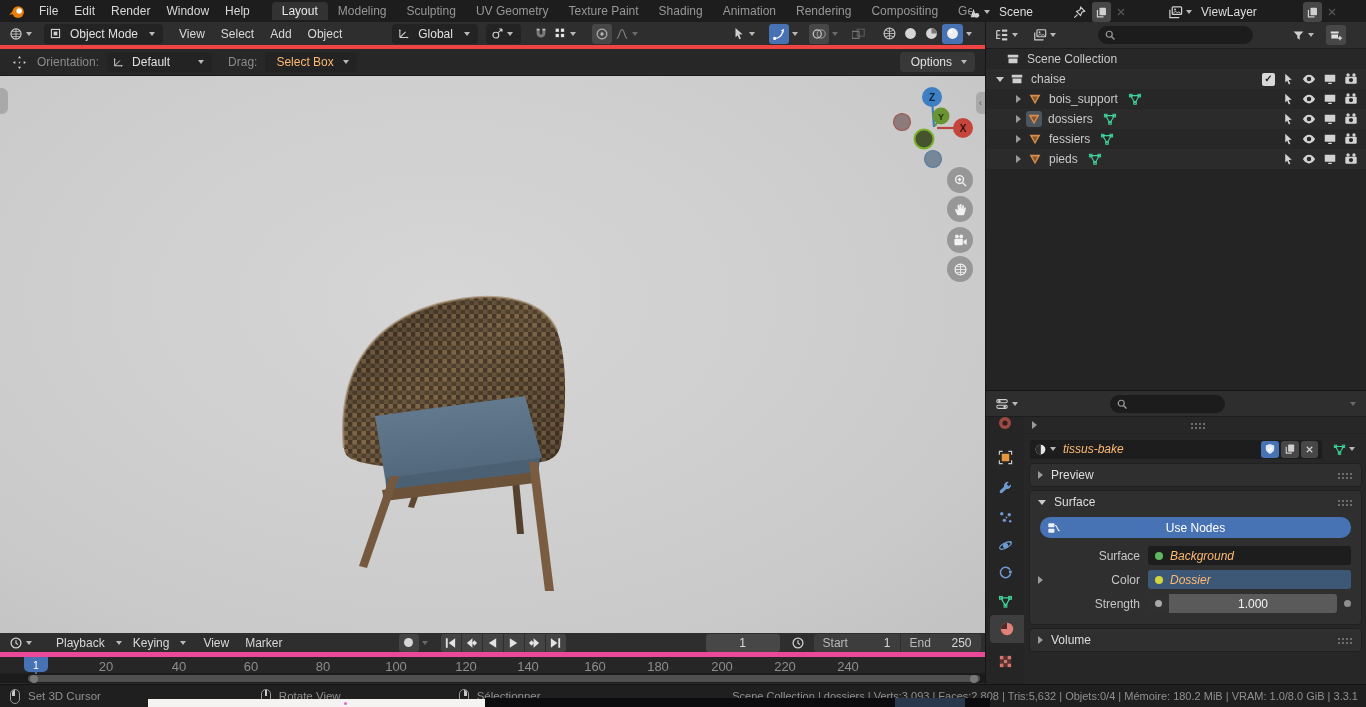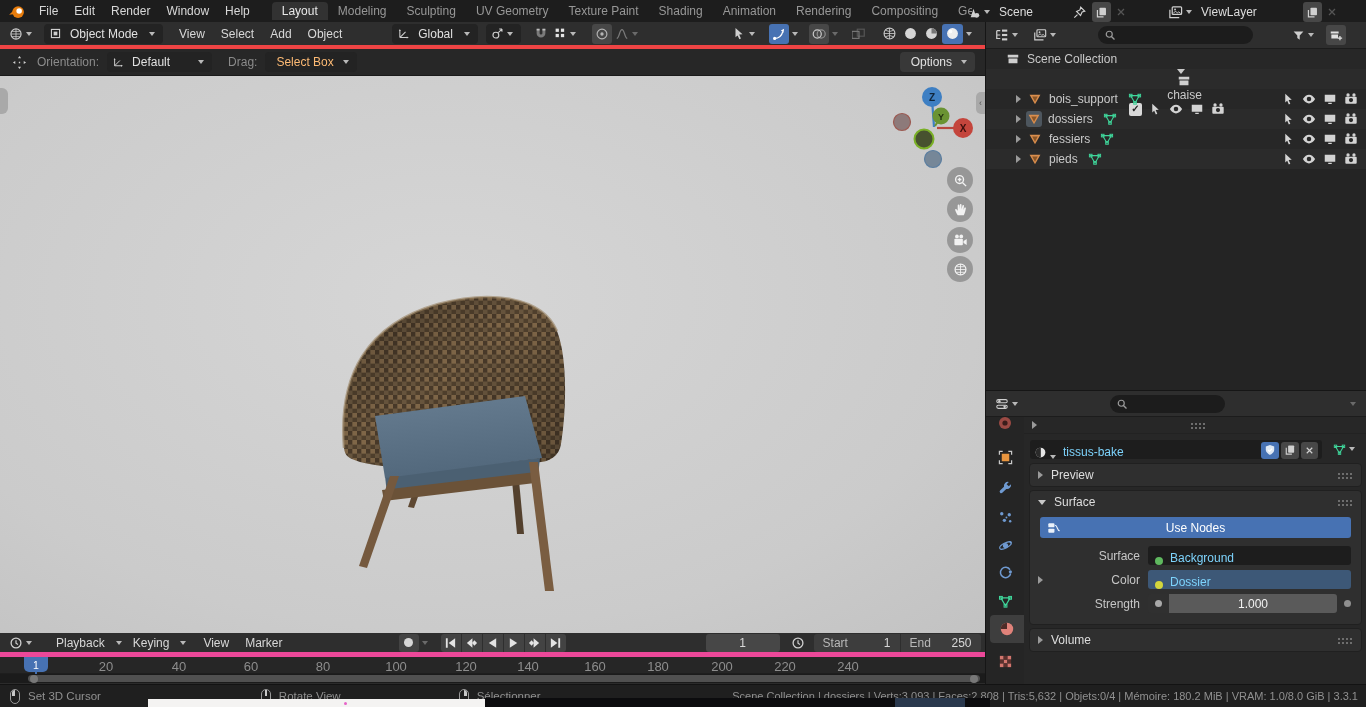--- a/index.html
+++ b/index.html
@@ -57,21 +57,21 @@
   
   .props { position:absolute; left:985px; top:390px; width:381px; height:294px; background:#272727; border-left:1px solid #161616; border-top:1px solid #161616;}
   .props-head { height:26px; background:#2e2e2e; border-bottom:1px solid #1c1c1c; display:flex; align-items:center; }
   .tabcol { position:absolute; left:0; top:26px; width:38px; height:268px; background:#252525; }
   .tabitem { position:absolute; left:0; width:38px; height:28px; display:flex; align-items:center; justify-content:center; }
   .tabitem.active { background:#3e3e3e; border-radius:4px 0 0 4px; left:4px; width:34px; }
   .pmain { position:absolute; left:38px; top:26px; width:343px; height:268px; }
   .panel { background:#2f2f2f; border:1px solid #202020; border-radius:4px; margin:3px 5px; }
   .phead { display:flex; align-items:center; height:22px; padding:0 8px; color:#dedede; font-size:12px; }
   .grip { width:16px; height:7px; background-image:radial-gradient(#6e6e6e 1px, transparent 1.2px); background-size:4px 4px; margin-left:auto; }
-  .field { display:flex; align-items:flex-end; background:#1d1d1d; border-radius:3px; height:19px; color:#7dd3fc; }
+  .field { display:flex; align-items:center; background:#1d1d1d; border-radius:3px; height:19px; color:#fdba74;font-style:italic; }
   .dot { width:8px; height:8px; border-radius:50%; flex:none; }
   .prow { display:flex; align-items:center; margin:5px 10px 5px 0; }
   .plab { width:118px; text-align:right; padding-right:8px; color:#c6c6c6; flex:none; }
 
   
   .timeline { position:absolute; left:0; top:633px; width:985px; height:51px; background:#2b2b2b; }
   .tl-head { height:24px; background:#2e2e2e; display:flex; align-items:center; border-bottom:5px solid #ec4899; }
   .tl-ruler { position:relative; height:17px; background:#262626; border-bottom:1px solid #1e1e1e; }
   .tick { position:absolute; top:2px; transform:translateX(-50%); color:#8d8d8d; font-size:13px; }
   .curframe { position:absolute; left:24px; top:0; width:24px; height:15px; background:#4772b3; border-radius:0 0 5px 5px;
@@ -596,21 +596,21 @@
           </svg>
       </span>
     </div>
 
     <div class="orow" style="background:#272727; padding-left:20px;">
       <svg class="ic" width="14" height="14" viewBox="0 0 16 16" fill="#cfcfcf">
           <use href="#i-box"></use>
         </svg>
       <span style="margin-left:7px">Scene Collection</span>
     </div>
-    <div class="orow" style="background:#2b2b2b; padding-left:10px;flex-direction:column;">
+    <div class="orow" style="background:#2b2b2b; padding-left:10px;">
       <span class="disc open"></span>
       <svg class="ic" width="14" height="14" viewBox="0 0 16 16" fill="#cfcfcf" style="margin-left:6px">
           <use href="#i-box"></use>
         </svg>
       <span style="margin-left:7px">chaise</span>
       <span class="grow"></span>
       <div class="rowicons">
         <span class="checkbox">✓</span>
         <svg class="ic" width="13" height="13" viewBox="0 0 16 16" fill="#d3d3d3">
             <use href="#i-pointer"></use>
@@ -845,21 +845,21 @@
         </div>
       </div>
 
       <div class="panel">
         <div class="phead">
           <span class="disc open" style="margin-right:8px"></span>
           <span>Surface</span>
           <span class="grip"></span>
         </div>
         <div style="padding:2px 0 6px 0;">
-          <div style="display:flex; align-items:center; background:#4772b3; border-radius:3px; height:21px; margin:2px 10px 8px 10px;">
+          <div style="display:flex; align-items:center; background:#4772b3; border-radius:10px; height:21px; margin:2px 10px 8px 10px;">
             <svg class="ic" width="14" height="14" viewBox="0 0 16 16" fill="#eaf1fa" color="#eaf1fa" style="margin-left:7px">
                 <use href="#i-node"></use>
               </svg>
             <span style="flex:1; text-align:center; color:#fff; margin-right:21px;">Use Nodes</span>
           </div>
           <div class="prow">
             <span class="plab">Surface</span>
             <div class="field" style="flex:1; padding:0 7px; gap:7px;">
               <span class="dot" style="background:#5fb85f"></span>
               <span>Background</span>

